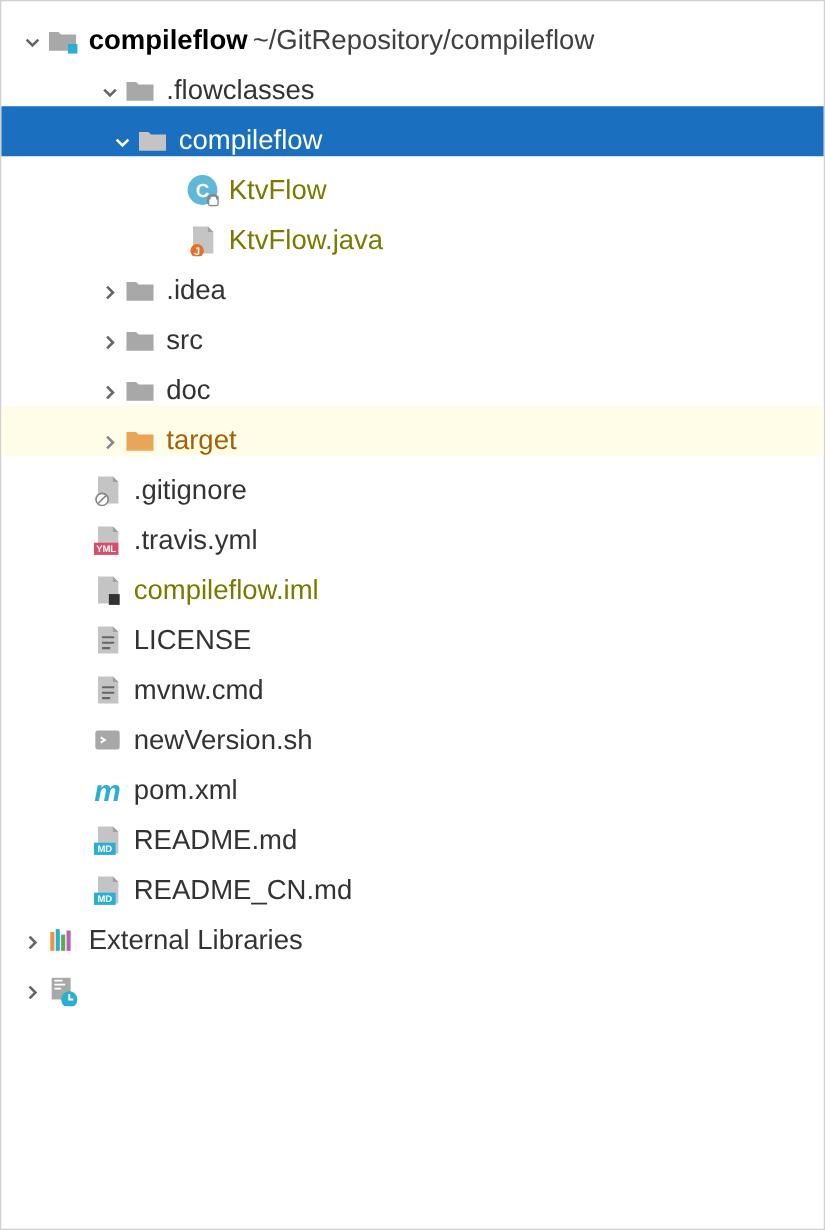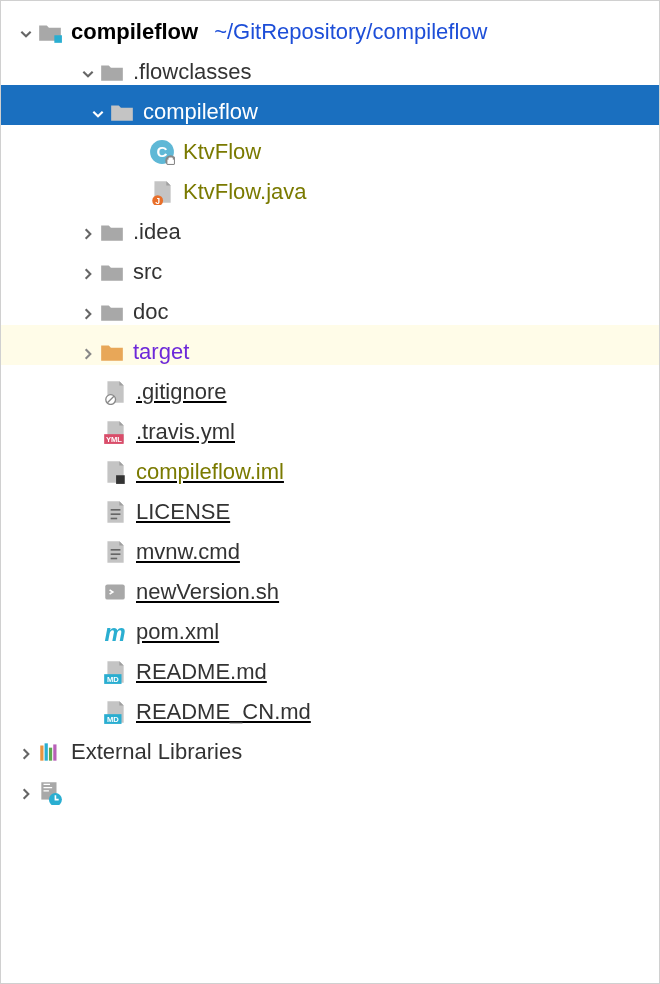--- a/index.html
+++ b/index.html
@@ -59,34 +59,34 @@
     }
     .label.bold {
       font-weight: 700;
       color: #000;
     }
     .label.olive {
       color: #7a7a00;
       margin-top: 30px;
     }
     .label.orange {
-      color: #6d28d9;
+      color: #a16207;
     }
     .row.selected .label {
       color: #ffffff;
     }
     .path-hint {
-      color: #1d4ed8;
-      margin-left: 16px;
+      color: #404040;
+      margin-left: 4px;
     }
     .indent-0 { padding-left: 14px; }
     .indent-1 { padding-left: 76px; }
     .indent-2 { padding-left: 86px; }
     .indent-3 { padding-left: 148px; }
-    .indent-1-file { padding-left: 79px; text-decoration: underline; }
+    .indent-1-file { padding-left: 50px; }
     .indent-1-file .chevron { visibility: hidden; }
 
     
     .folder-icon {
       fill: #a8a8a8;
     }
     .folder-icon.orange {
       fill: #e8a758;
     }
   </style>

